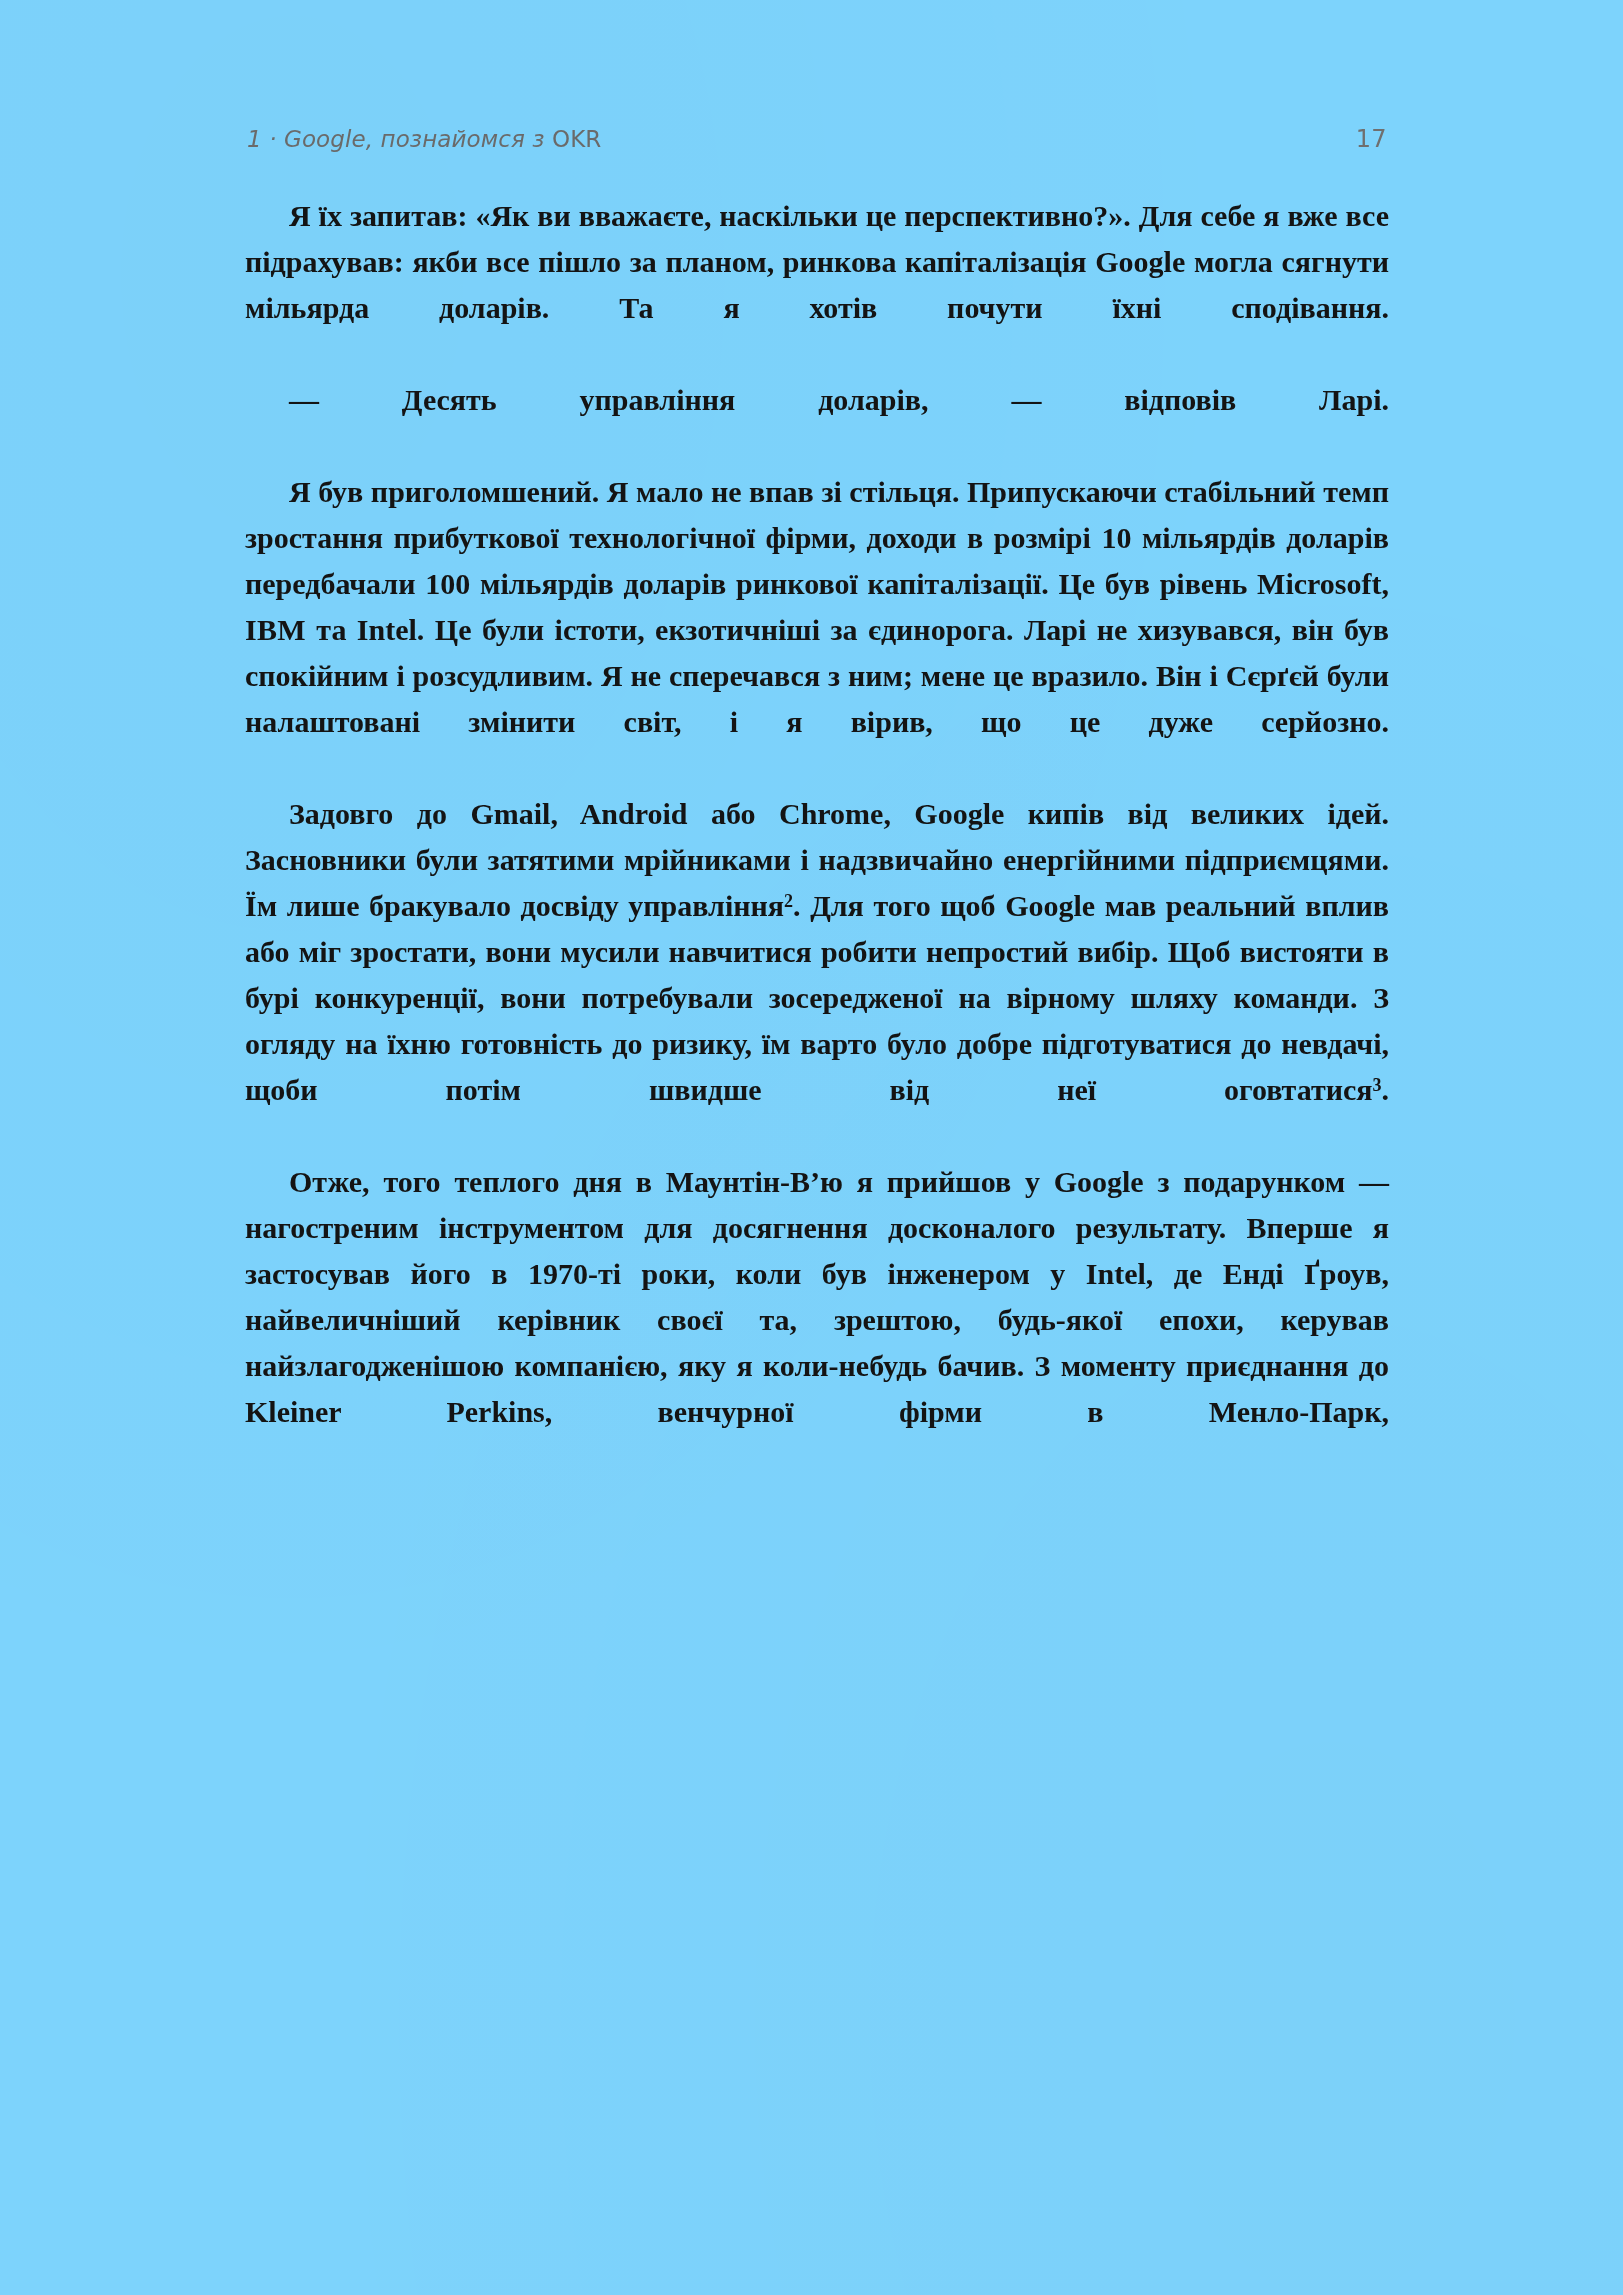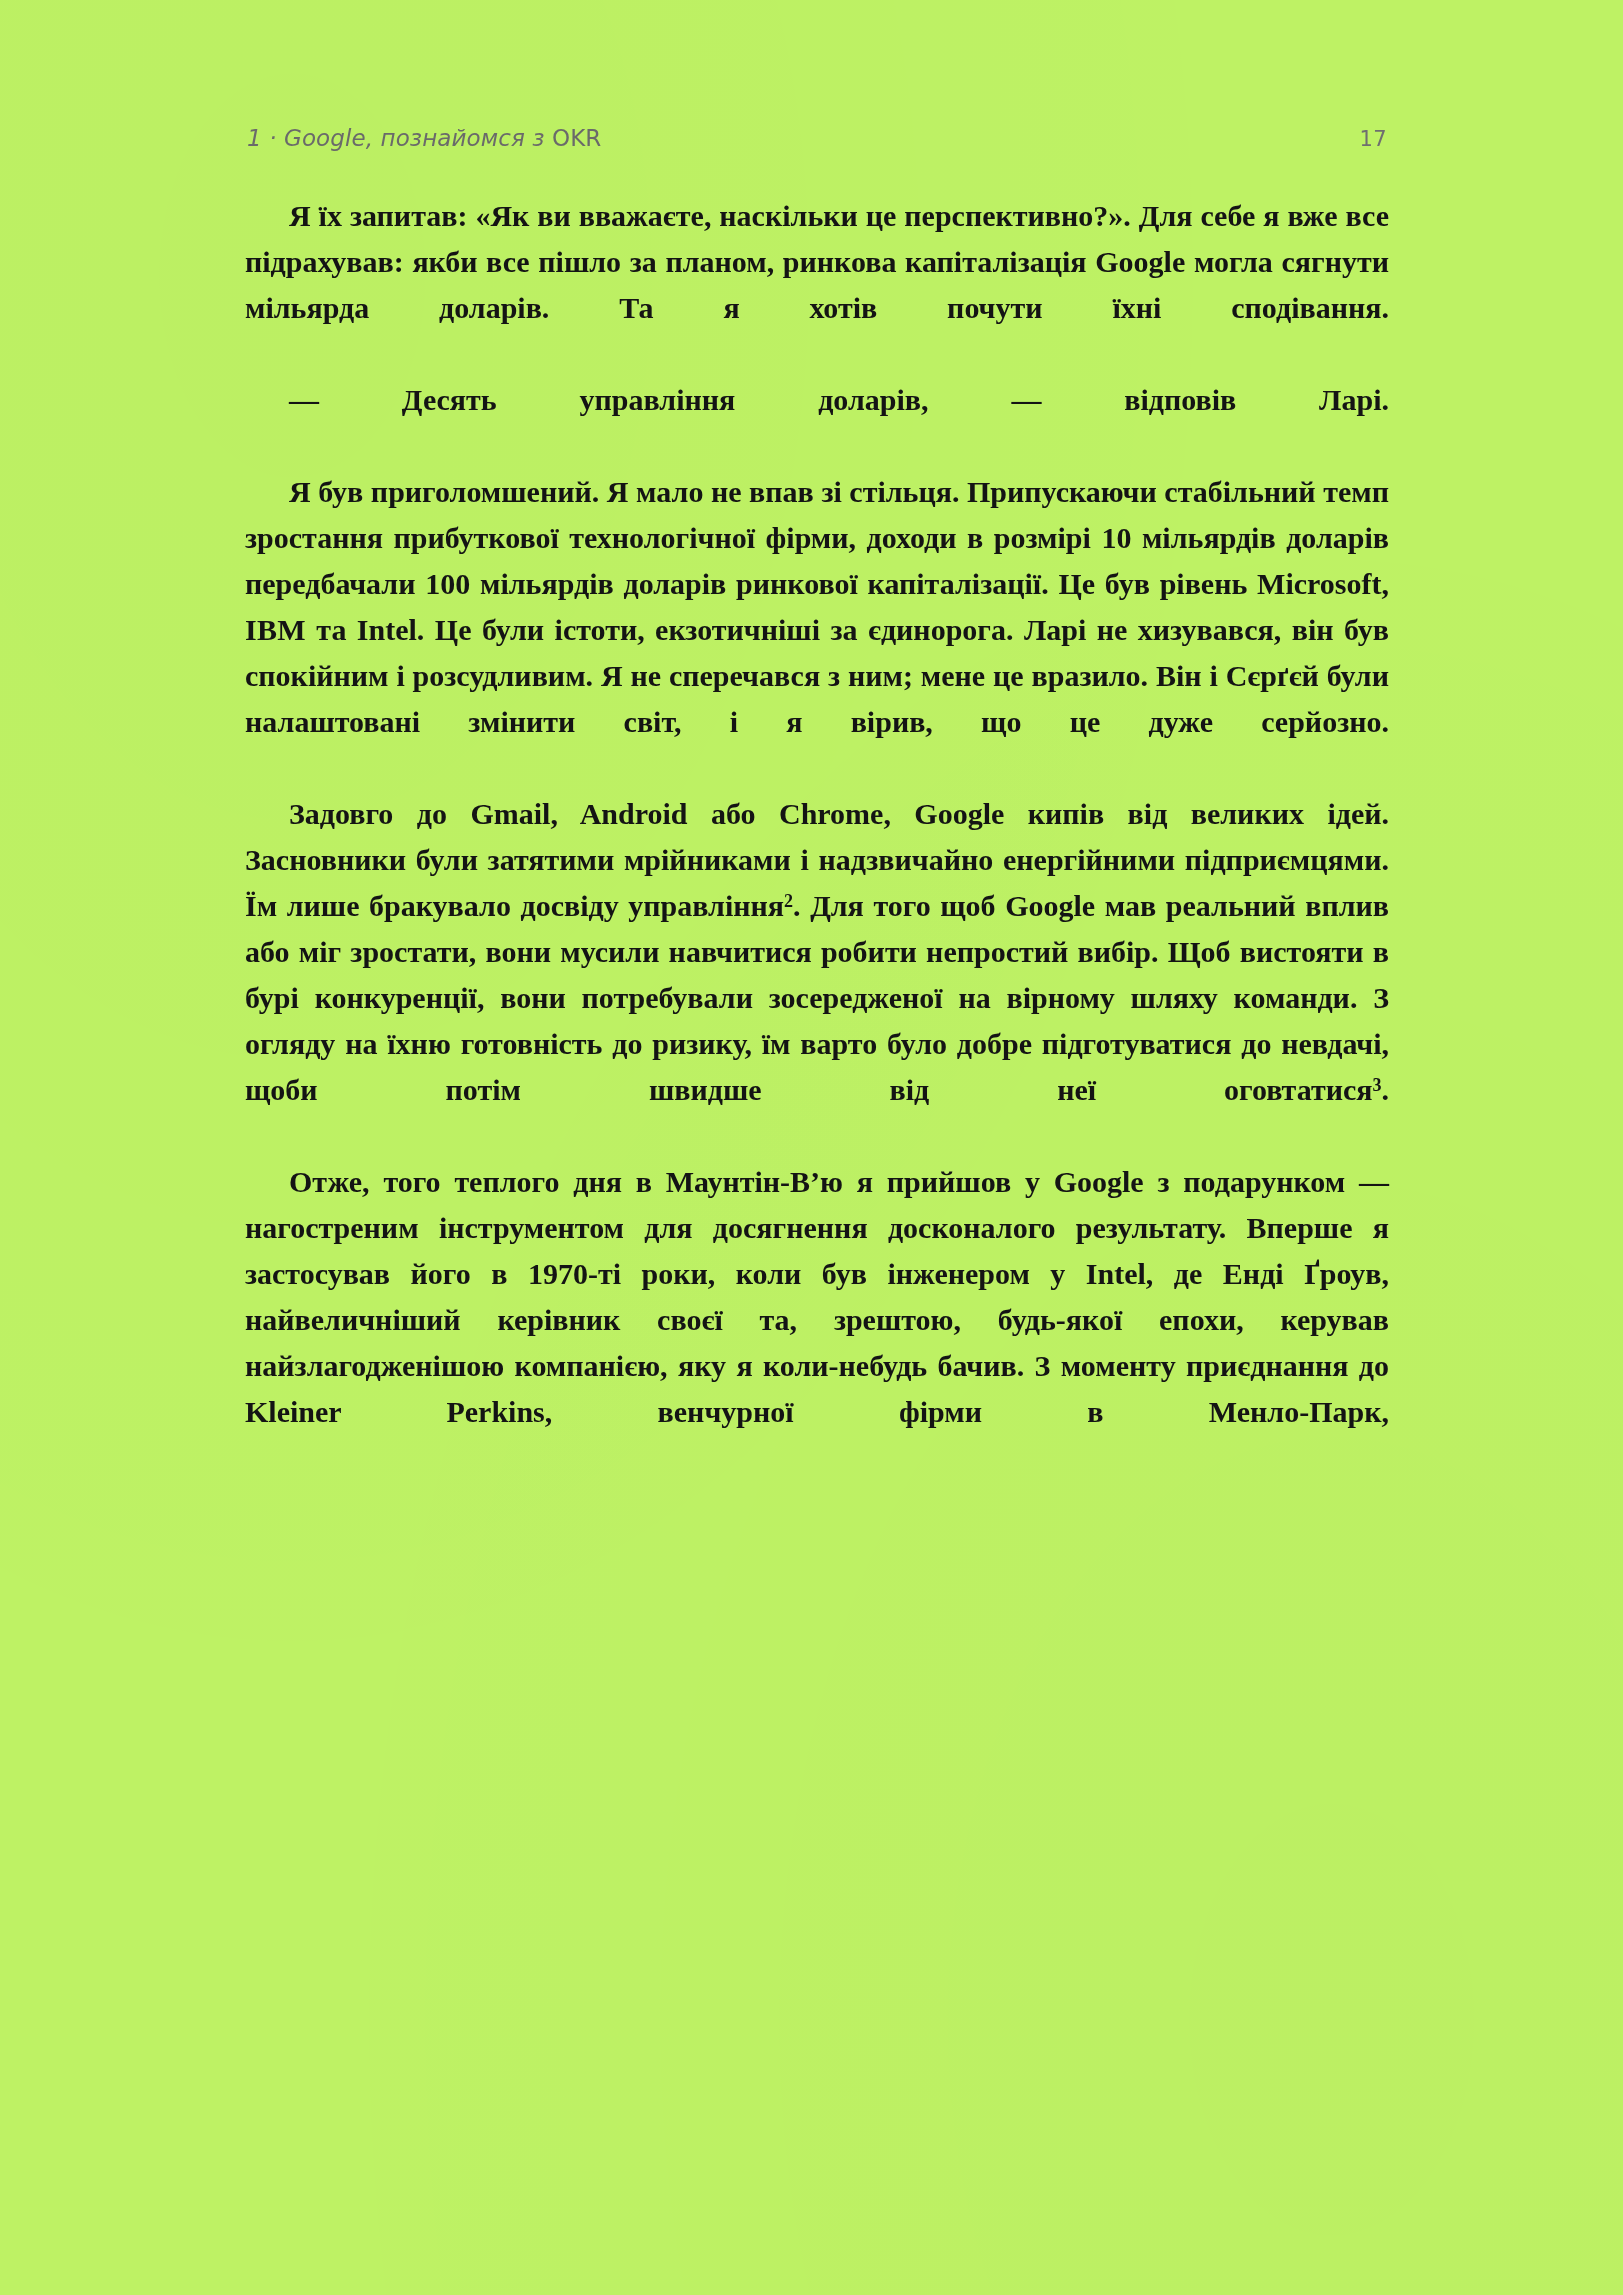--- a/index.html
+++ b/index.html
@@ -6,21 +6,21 @@
   html, body {
     margin: 0;
     padding: 0;
     background: #ffffff;
   }
   .page {
     position: relative;
     width: 1624px;
     height: 2295px;
     margin: 0 auto;
-    background: #bef264;
+    background: #7dd3fc;
     overflow: hidden;
     font-family: "Liberation Serif", "DejaVu Serif", serif;
     -webkit-font-smoothing: antialiased;
   }
 
   
   .running-head {
     position: absolute;
     left: 247px;
     right: 237px;
@@ -36,21 +36,21 @@
     font-style: italic;
     color: #6a6a6a;
     letter-spacing: 0.1px;
     white-space: nowrap;
   }
   .rh-left .rh-upright {
     font-style: normal;
   }
   .rh-page {
     font-family: "DejaVu Sans", "Liberation Sans", sans-serif;
-    font-size: 21px;
+    font-size: 24px;
     font-style: normal;
     color: #6f6f6f;
     letter-spacing: 0.4px;
   }
 
   
   .textblock {
     position: absolute;
     left: 245px;
     top: 193px;

